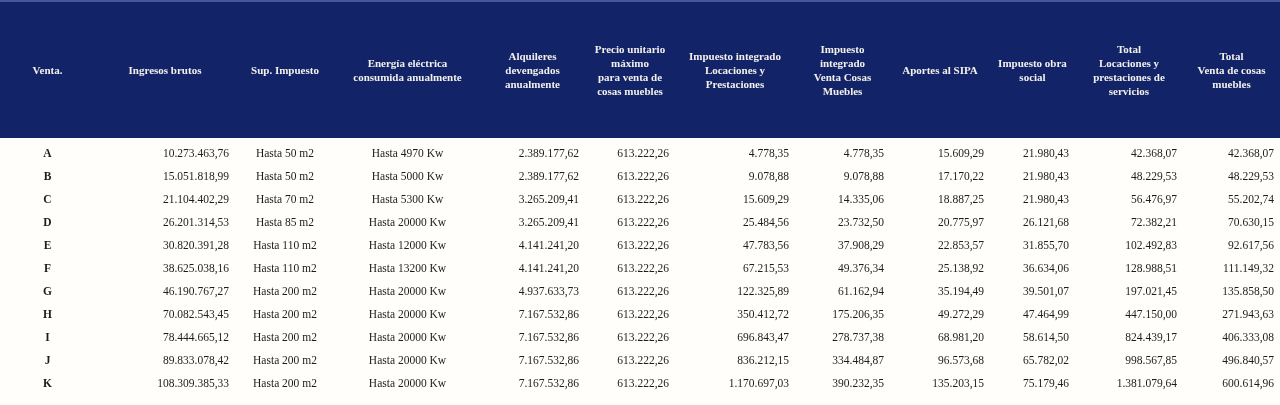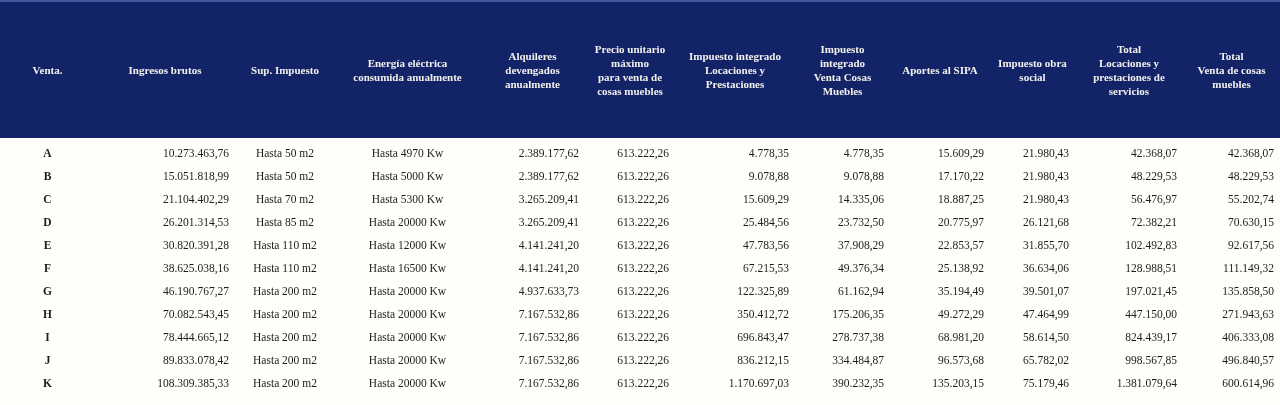--- a/index.html
+++ b/index.html
@@ -170,21 +170,21 @@
           <td class="al-right">37.908,29</td>
           <td class="al-right">22.853,57</td>
           <td class="al-right">31.855,70</td>
           <td class="al-right">102.492,83</td>
           <td class="al-right">92.617,56</td>
         </tr>
         <tr>
           <td class="al-center cat">F</td>
           <td class="al-right">38.625.038,16</td>
           <td class="al-center">Hasta 110 m2</td>
-          <td class="al-center">Hasta 16500 Kw</td>
+          <td class="al-center">Hasta 13200 Kw</td>
           <td class="al-right">4.141.241,20</td>
           <td class="al-right">613.222,26</td>
           <td class="al-right">67.215,53</td>
           <td class="al-right">49.376,34</td>
           <td class="al-right">25.138,92</td>
           <td class="al-right">36.634,06</td>
           <td class="al-right">128.988,51</td>
           <td class="al-right">111.149,32</td>
         </tr>
         <tr>

